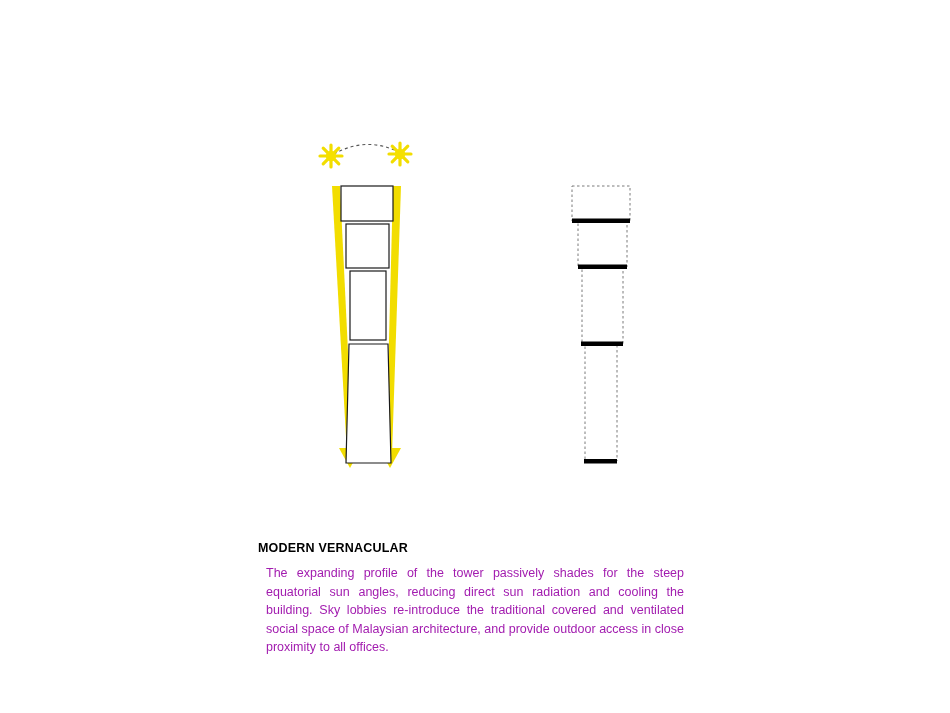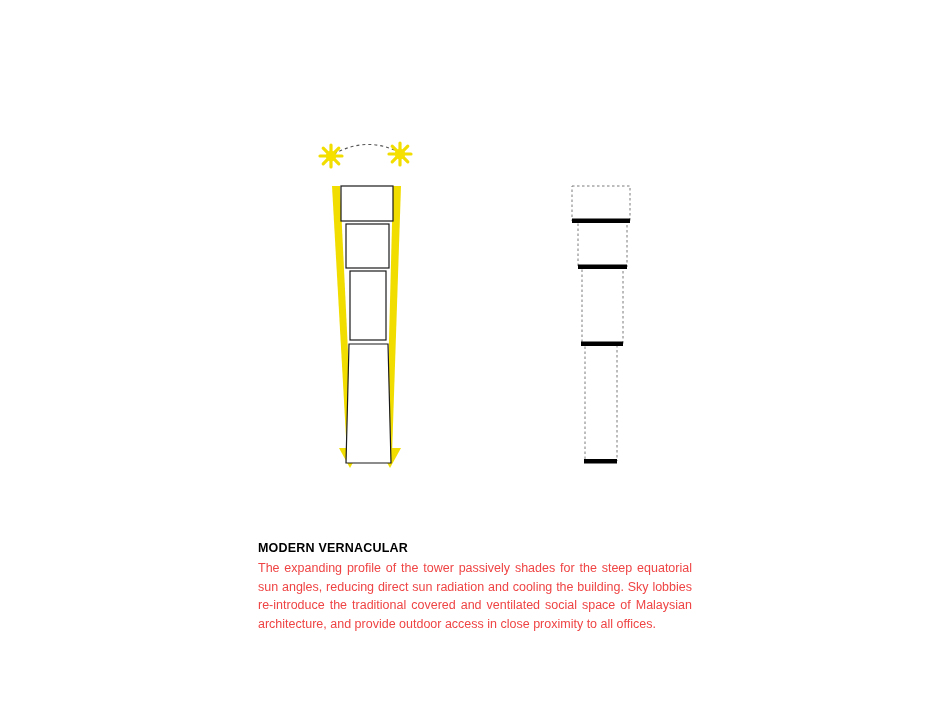--- a/index.html
+++ b/index.html
@@ -30,22 +30,22 @@
   #caption-title {
     font-size: 12.5px;
     font-weight: bold;
     letter-spacing: 0.2px;
     color: #000000;
     margin: 0 0 3px 0;
     line-height: 15px;
   }
   #caption-body {
     font-size: 12.5px;
-    color: #ef4444;
-    margin: 0;
+    color: #a21caf;
+    margin: 8px;
     line-height: 18.5px;
     text-align: justify;
     text-justify: inter-word;
   }
 </style>
 </head>
 <body>
 
 <svg id="diagram-canvas" viewBox="0 0 950 713" xmlns="http://www.w3.org/2000/svg">
 

